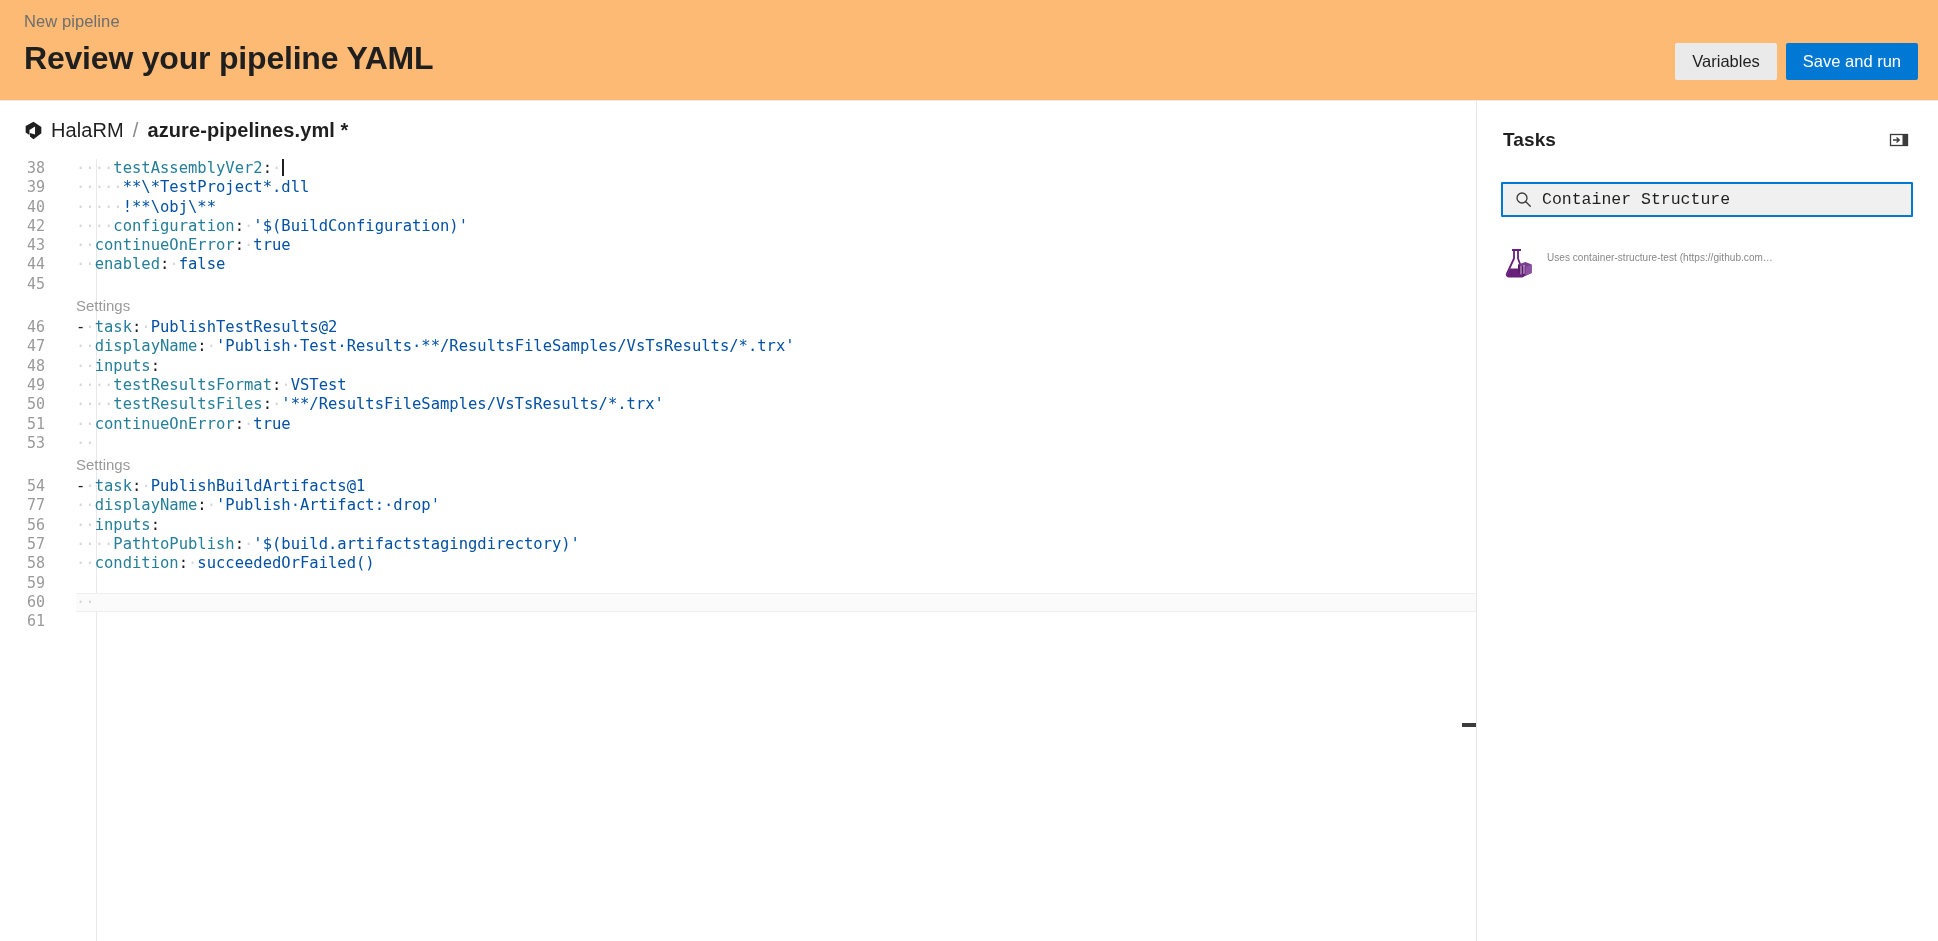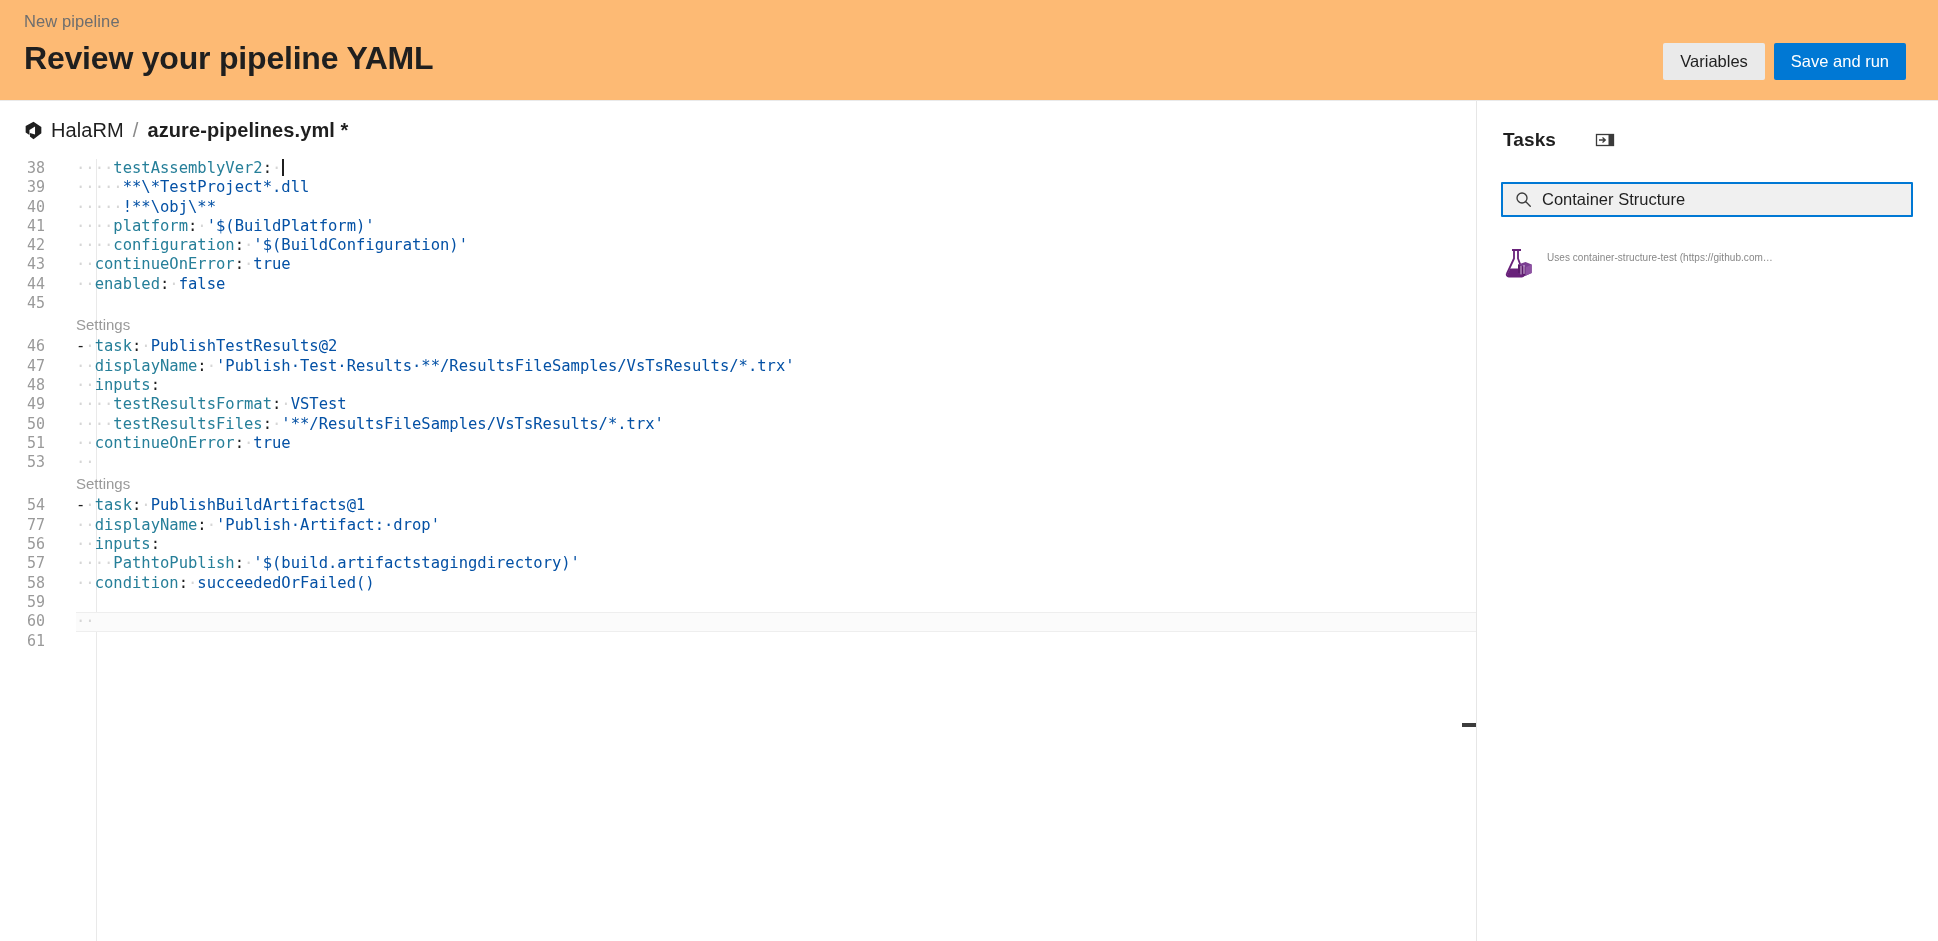--- a/index.html
+++ b/index.html
@@ -30,21 +30,21 @@
   .page-title {
     font-size: 32px;
     font-weight: bold;
     color: #1f1f1f;
     line-height: 40px;
     margin-top: 7px;
     letter-spacing: -0.2px;
   }
   .header-actions {
     position: absolute;
-    right: 32px;
+    right: 20px;
     top: 43px;
     display: flex;
     gap: 9px;
     align-items: center;
   }
   .btn {
     height: 37px;
     padding: 0 17px;
     font-size: 16.5px;
     border: none;
@@ -190,20 +190,21 @@
   
   .tasks-pane {
     width: 460px;
     background: #ffffff;
     padding: 0;
     position: relative;
   }
   .tasks-header {
     display: flex;
     align-items: center;
+    justify-content: space-between;
     padding: 19px 25px 0 26px;
     height: 58px;
     gap: 36px;
   }
   .tasks-title {
     font-size: 19px;
     font-weight: bold;
     color: #1f1f1f;
     letter-spacing: 0.1px;
   }
@@ -230,21 +231,21 @@
     display: flex; align-items: center; justify-content: center;
     flex: 0 0 auto;
   }
   .search-input {
     border: none;
     outline: none;
     background: transparent;
     font-size: 16.5px;
     color: #1f1f1f;
     width: 100%;
-    font-family: Liberation Sans, sans-serif;
+    font-family: Liberation Mono, monospace;
     padding: 0;
     caret-color: #1f1f1f;
   }
 
   .task-list { margin-top: 18px; }
   .task-item {
     display: flex;
     align-items: flex-start;
     padding: 10px 24px 10px 24px;
     cursor: pointer;
@@ -299,21 +300,20 @@
       <span class="crumb-sep">/</span>
       <span class="file-name">azure-pipelines.yml *</span>
     </div>
 
     <div class="code-area">
       <div class="indent-vline" id="guide1" style="left:96px; height:782px;"></div>
       <div class="code-scroll" id="code-scroll">
           <div class="line-row"><span class="ln">38</span><span class="code-text"><span class="ws">····</span><span class="k">testAssemblyVer2</span><span class="p">:</span><span class="ws">·</span><span class="caret"></span></span></div>
           <div class="line-row"><span class="ln">39</span><span class="code-text"><span class="ws">·····</span><span class="v">**\*TestProject*.dll</span></span></div>
           <div class="line-row"><span class="ln">40</span><span class="code-text"><span class="ws">·····</span><span class="v">!**\obj\**</span></span></div>
-          <div class="line-row"><span class="ln">41</span><span class="code-text"><span class="ws">····</span><span class="k">platform</span><span class="p">:</span><span class="ws">·</span><span class="v">'$(BuildPlatform)'</span></span></div>
           <div class="line-row"><span class="ln">42</span><span class="code-text"><span class="ws">····</span><span class="k">configuration</span><span class="p">:</span><span class="ws">·</span><span class="v">'$(BuildConfiguration)'</span></span></div>
           <div class="line-row"><span class="ln">43</span><span class="code-text"><span class="ws">··</span><span class="k">continueOnError</span><span class="p">:</span><span class="ws">·</span><span class="v">true</span></span></div>
           <div class="line-row"><span class="ln">44</span><span class="code-text"><span class="ws">··</span><span class="k">enabled</span><span class="p">:</span><span class="ws">·</span><span class="v">false</span></span></div>
           <div class="line-row"><span class="ln">45</span><span class="code-text"></span></div>
           <div class="codelens-row"><span class="ln">.</span><span class="codelens-link">Settings</span></div>
           <div class="line-row"><span class="ln">46</span><span class="code-text"><span class="p">-</span><span class="ws">·</span><span class="k">task</span><span class="p">:</span><span class="ws">·</span><span class="v">PublishTestResults@2</span></span></div>
           <div class="line-row"><span class="ln">47</span><span class="code-text"><span class="ws">··</span><span class="k">displayName</span><span class="p">:</span><span class="ws">·</span><span class="v">'Publish·Test·Results·**/ResultsFileSamples/VsTsResults/*.trx'</span></span></div>
           <div class="line-row"><span class="ln">48</span><span class="code-text"><span class="ws">··</span><span class="k">inputs</span><span class="p">:</span></span></div>
           <div class="line-row"><span class="ln">49</span><span class="code-text"><span class="ws">····</span><span class="k">testResultsFormat</span><span class="p">:</span><span class="ws">·</span><span class="v">VSTest</span></span></div>
           <div class="line-row"><span class="ln">50</span><span class="code-text"><span class="ws">····</span><span class="k">testResultsFiles</span><span class="p">:</span><span class="ws">·</span><span class="v">'**/ResultsFileSamples/VsTsResults/*.trx'</span></span></div>

